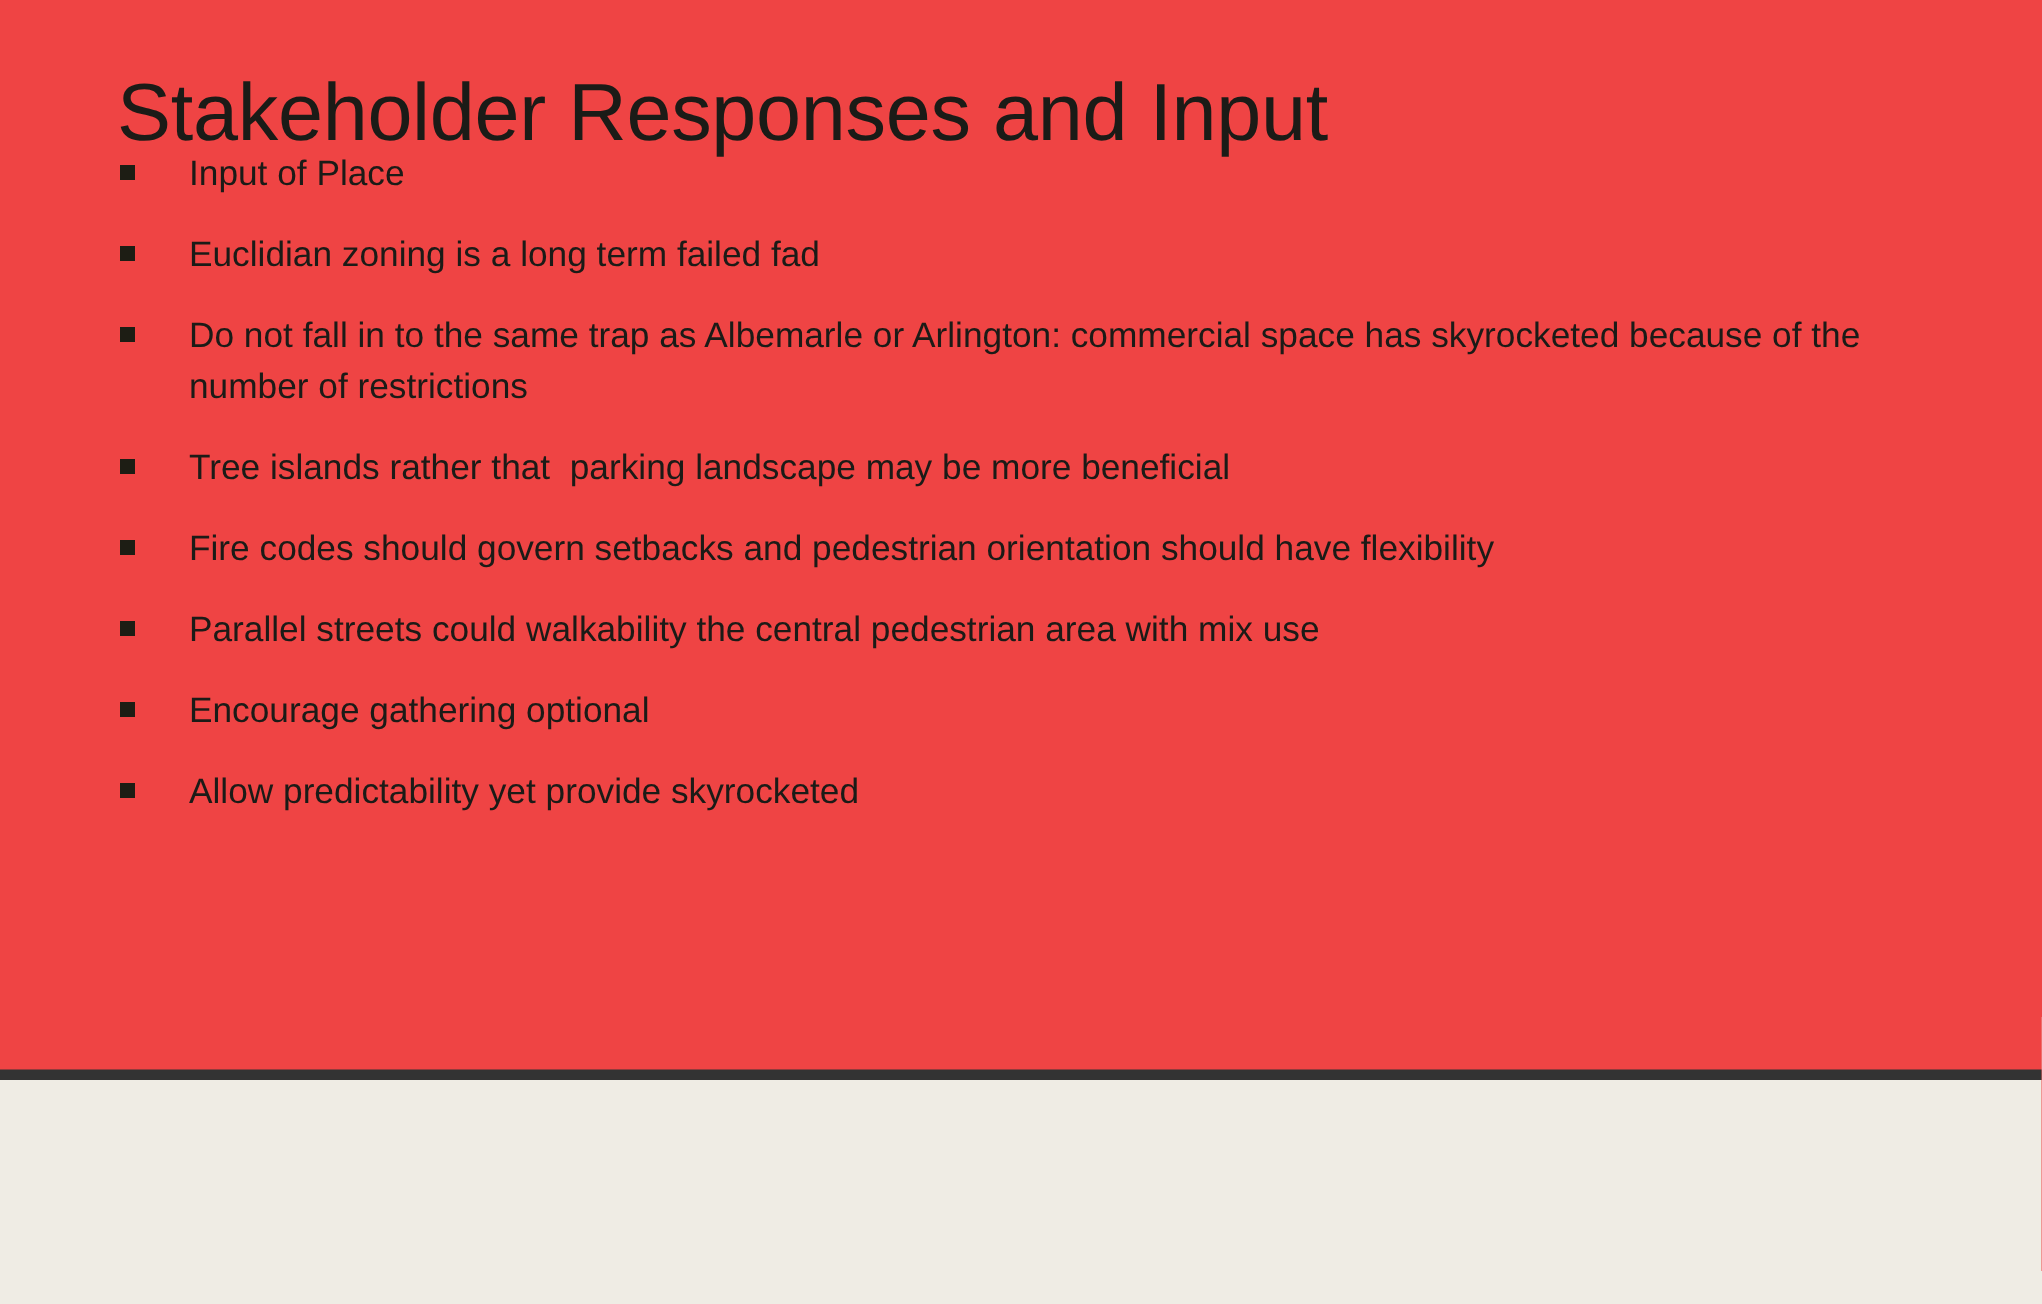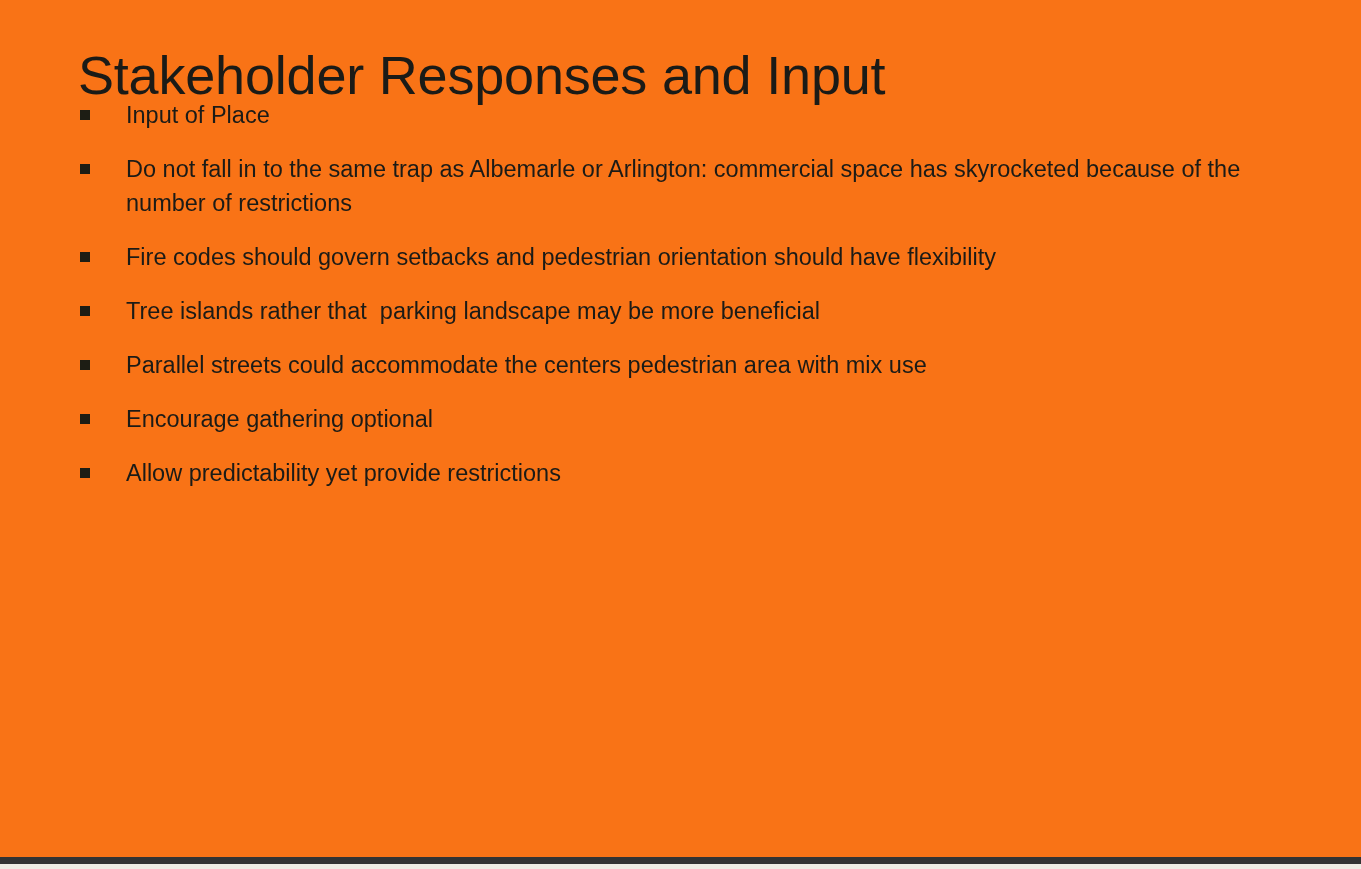--- a/index.html
+++ b/index.html
@@ -12,22 +12,22 @@
     height: 869px;
     overflow: hidden;
     background: #EFECE4;
     font-family: "Liberation Sans", sans-serif;
     -webkit-font-smoothing: antialiased;
   }
 
   #slide {
     position: relative;
     width: 1361px;
-    height: 864px;
-    background: #f97316;
+    height: 720px;
+    background: #ef4444;
     box-sizing: border-box;
   }
 
   #slide-title {
     position: absolute;
     left: 78px;
     top: 6px;
     font-size: 54px;
     line-height: 66px;
     font-weight: 400;
@@ -91,39 +91,43 @@
 
   <h1 id="slide-title">Stakeholder Responses and Input</h1>
 
   <ul id="bullet-list">
     <li class="bullet-item">
       <span class="bullet-marker"></span>
       <span class="bullet-text">Input of Place</span>
     </li>
     <li class="bullet-item">
       <span class="bullet-marker"></span>
+      <span class="bullet-text">Euclidian zoning is a long term failed fad</span>
+    </li>
+    <li class="bullet-item">
+      <span class="bullet-marker"></span>
       <span class="bullet-text">Do not fall in to the same trap as Albemarle or Arlington: commercial space has skyrocketed because of the number of restrictions</span>
+    </li>
+    <li class="bullet-item">
+      <span class="bullet-marker"></span>
+      <span class="bullet-text">Tree islands rather that  parking landscape may be more beneficial</span>
     </li>
     <li class="bullet-item">
       <span class="bullet-marker"></span>
       <span class="bullet-text">Fire codes should govern setbacks and pedestrian orientation should have flexibility</span>
     </li>
     <li class="bullet-item">
       <span class="bullet-marker"></span>
-      <span class="bullet-text">Tree islands rather that  parking landscape may be more beneficial</span>
-    </li>
-    <li class="bullet-item">
-      <span class="bullet-marker"></span>
-      <span class="bullet-text">Parallel streets could accommodate the centers pedestrian area with mix use</span>
+      <span class="bullet-text">Parallel streets could walkability the central pedestrian area with mix use</span>
     </li>
     <li class="bullet-item">
       <span class="bullet-marker"></span>
       <span class="bullet-text">Encourage gathering optional</span>
     </li>
     <li class="bullet-item">
       <span class="bullet-marker"></span>
-      <span class="bullet-text">Allow predictability yet provide restrictions</span>
+      <span class="bullet-text">Allow predictability yet provide skyrocketed</span>
     </li>
   </ul>
 
   <div id="bottom-bar"></div>
 
 </div>
 
 </body></html>

